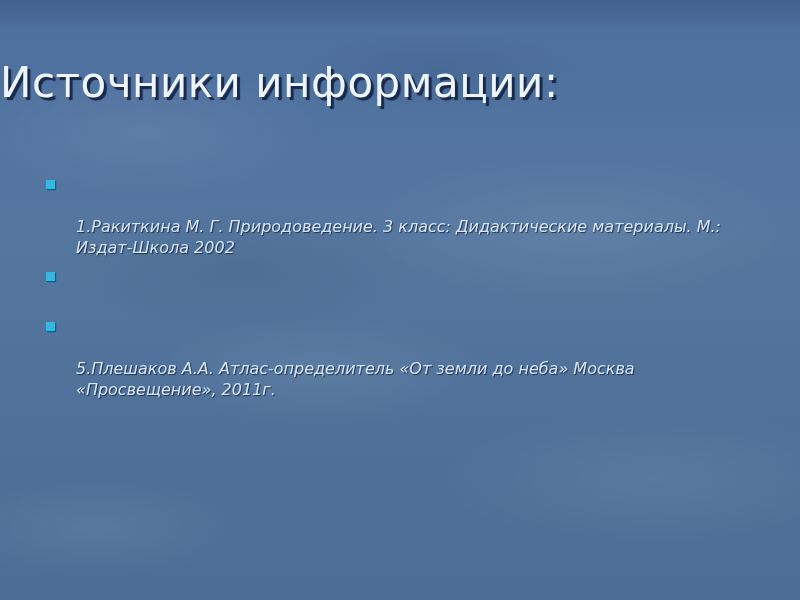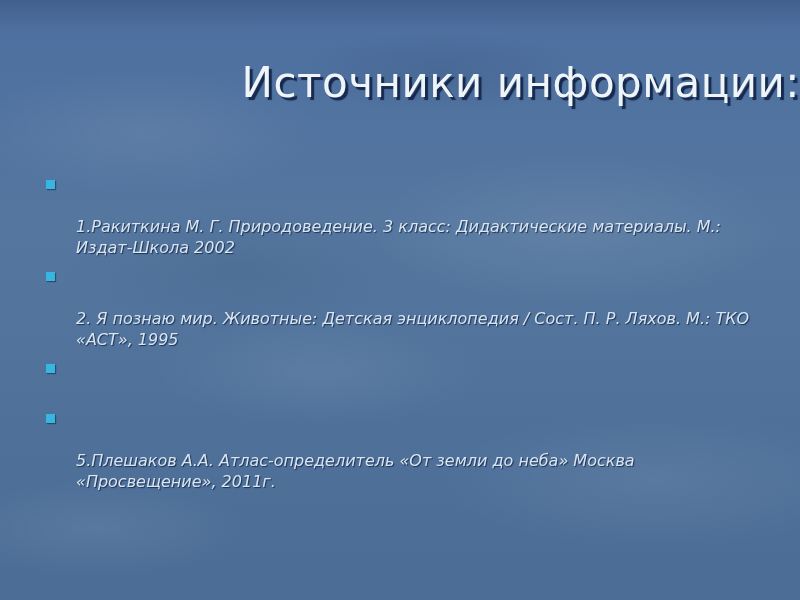--- a/index.html
+++ b/index.html
@@ -31,21 +31,21 @@
       radial-gradient(ellipse 260px 90px at 30% 45%, rgba(10,25,55,0.08), transparent 70%),
       linear-gradient(180deg, var(--bg-top) 0%, #4e70a0 5%, #55779f 40%, #4e7099 72%, #4c6d96 100%);
     overflow: hidden;
   }
 
   .slide-title {
     position: absolute;
     top: 58px;
     left: 0;
     width: 100%;
-    text-align: right;
+    text-align: left;
     font-size: 42px;
     font-weight: normal;
     letter-spacing: 0.5px;
     color: var(--title-color);
     text-shadow: 3px 3px 1px var(--title-shadow);
   }
 
   .bullet-list {
     position: absolute;
     top: 174px;
@@ -84,25 +84,20 @@
   <h1 class="slide-title">Источники информации:</h1>
 
   <div class="bullet-list">
 
     <div class="li">
       <span class="bullet"></span>
       <span>1.Ракиткина М. Г. Природоведение. 3 класс: Дидактические материалы. М.:
 Издат-Школа 2002</span>
     </div>
 
-    <div class="li">
-      <span class="bullet"></span>
-      <span>2. Я познаю мир. Животные: Детская энциклопедия / Сост. П. Р. Ляхов. М.: ТКО
-«АСТ», 1995</span>
-    </div>
 
 
     <div class="li">
       <span class="bullet"></span>
     </div>
 
     <div class="li">
       <span class="bullet"></span>
       <span>5.Плешаков А.А. Атлас-определитель «От земли до неба» Москва
 «Просвещение», 2011г.</span>

